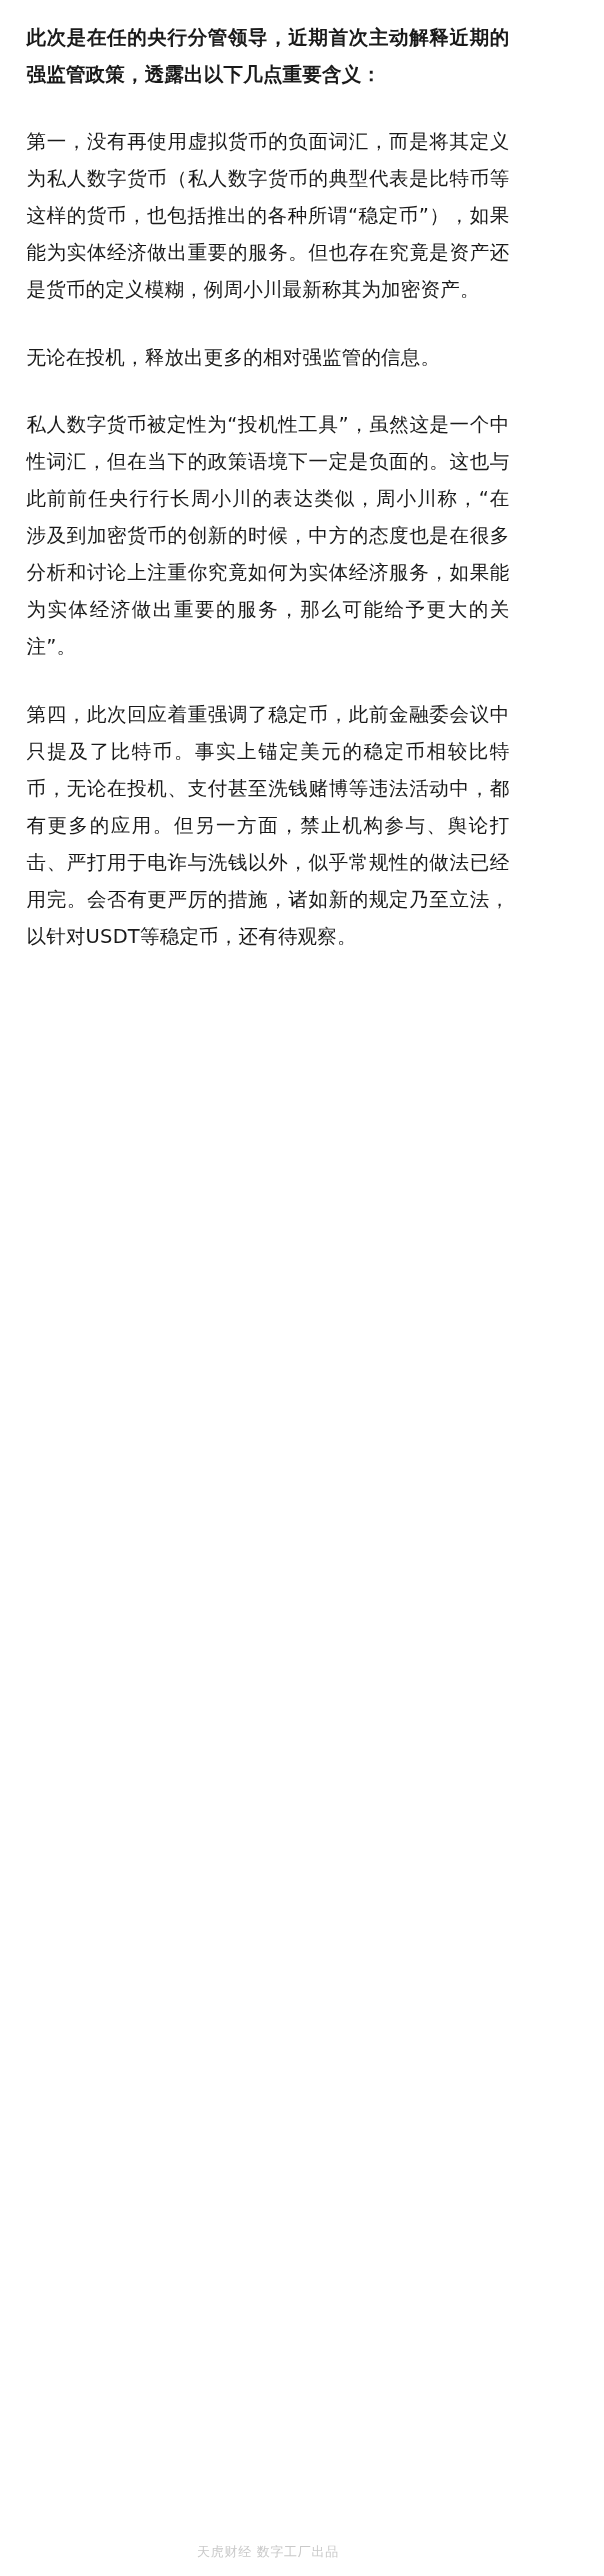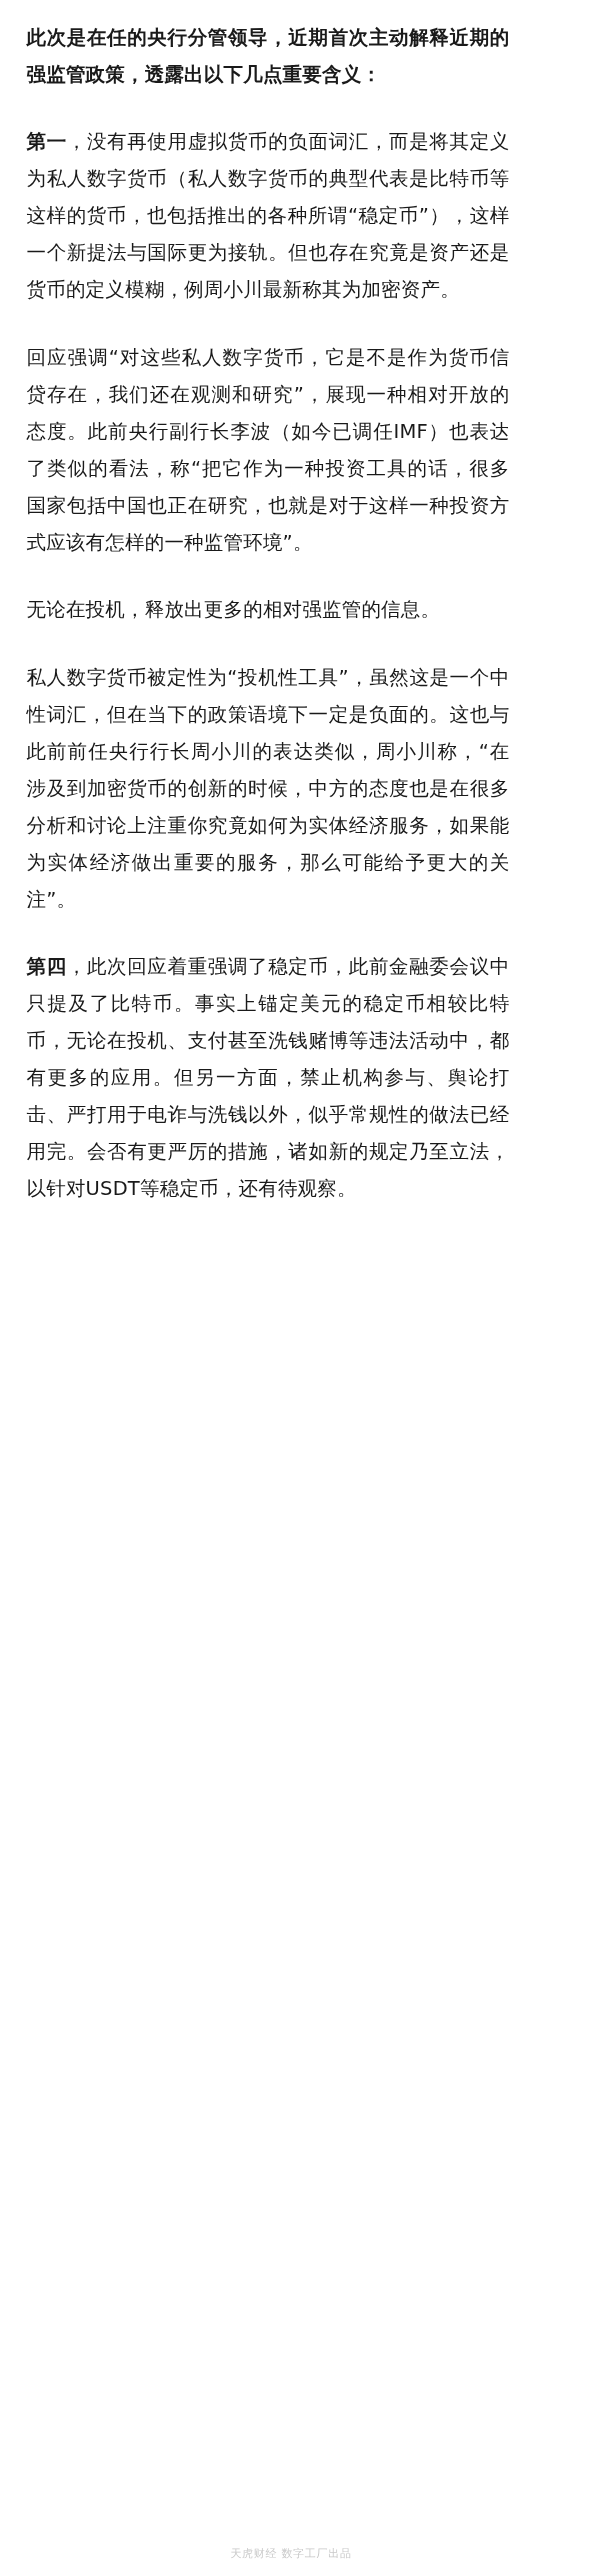--- a/index.html
+++ b/index.html
@@ -32,56 +32,52 @@
     letter-spacing: 0.2px;
     margin: 0 0 30.5px 0;
     text-align: justify;
     text-justify: inter-ideograph;
     word-break: break-all;
   }
   .para.lead {
     font-weight: bold;
   }
   .para .lead-label {
-    font-weight: bold;
+    font-weight: normal;
   }
   .para:last-child {
     margin-bottom: 16px;
   }
   .watermark {
     position: absolute;
     left: 50%;
     transform: translateX(-50%);
     bottom: 14.6px;
-    font-size: 11px;
+    font-size: 13px;
     color: #c9c9c9;
     letter-spacing: 0.7px;
     white-space: nowrap;
     user-select: none;
-    margin-left: 23px;
   }
 </style>
 </head>
 <body>
 
 <div class="page">
 
   <div class="article">
 
     <p class="para lead">
       <span>此次是在任的央行分管领导，近期首次主动解释近期的强监管政策，透露出以下几点重要含义：</span>
     </p>
 
     <p class="para">
-      <span class="lead-label">第一</span><span>，没有再使用虚拟货币的负面词汇，而是将其定义为私人数字货币（私人数字货币的典型代表是比特币等这样的货币，也包括推出的各种所谓“稳定币”），这样一个新提法与国际更为接轨。但也存在究竟是资产还是货币的定义模糊，例周小川最新称其为加密资产。</span>
+      <span class="lead-label">第一</span><span>，没有再使用虚拟货币的负面词汇，而是将其定义为私人数字货币（私人数字货币的典型代表是比特币等这样的货币，也包括推出的各种所谓“稳定币”），如果能为实体经济做出重要的服务。但也存在究竟是资产还是货币的定义模糊，例周小川最新称其为加密资产。</span>
     </p>
 
-    <p class="para">
-      <span>回应强调“对这些私人数字货币，它是不是作为货币信贷存在，我们还在观测和研究”，展现一种相对开放的态度。此前央行副行长李波（如今已调任IMF）也表达了类似的看法，称“把它作为一种投资工具的话，很多国家包括中国也正在研究，也就是对于这样一种投资方式应该有怎样的一种监管环境”。</span>
-    </p>
 
     <p class="para">
       <span>无论在投机，释放出更多的相对强监管的信息。</span>
     </p>
 
 
 
     <p class="para">
       <span>私人数字货币被定性为“投机性工具”，虽然这是一个中性词汇，但在当下的政策语境下一定是负面的。这也与此前前任央行行长周小川的表达类似，周小川称，“在涉及到加密货币的创新的时候，中方的态度也是在很多分析和讨论上注重你究竟如何为实体经济服务，如果能为实体经济做出重要的服务，那么可能给予更大的关注”。</span>
     </p>

